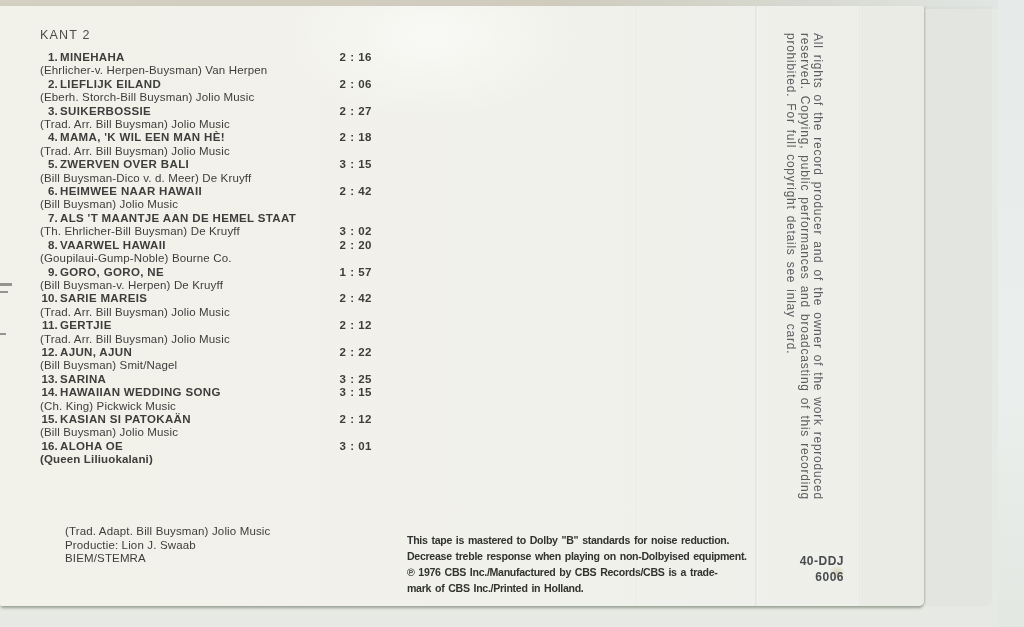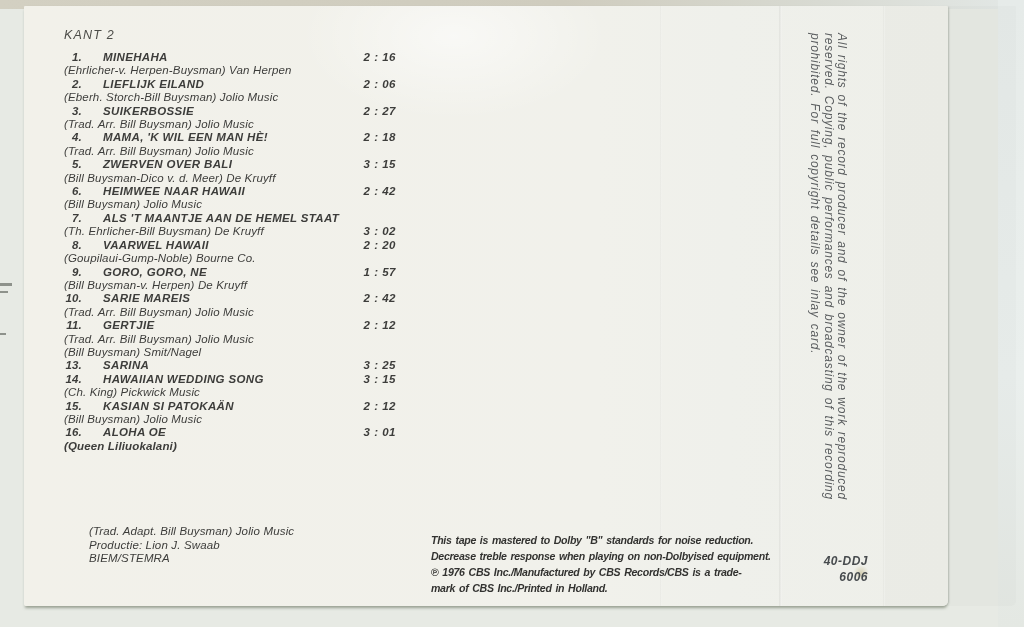--- a/index.html
+++ b/index.html
@@ -10,47 +10,46 @@
     position:relative;
   }
   .stage{position:absolute;inset:0;}
   
   .bg-top{position:absolute;left:0;top:0;width:1024px;height:9px;
     background:linear-gradient(90deg,#d3d0c2 0%,#cfccbe 55%,#d8dad2 80%,#e3e8e6 100%);}
   .bg-right{position:absolute;right:0;top:0;width:26px;height:627px;
     background:linear-gradient(180deg,#e6ebe9 0%,#eaefed 60%,#e4e8e3 100%);}
   
   .card{
-    position:absolute;left:24px;top:6px;width:924px;height:600px;
+    position:absolute;left:0;top:6px;width:924px;height:600px;
     background:
       radial-gradient(ellipse 220px 120px at 430px 30px, rgba(255,255,255,.55), rgba(255,255,255,0) 70%),
       linear-gradient(90deg,#f2f1ea 0%,#f1f1eb 62%,#eff0eb 76%,#eeefe9 100%);
     box-shadow:0 3px 3px -1px rgba(90,100,80,.55), 2px 0 2px -1px rgba(120,130,115,.35);
     border-radius:1px 1px 5px 2px;
-    font-style:italic;
   }
   .crease{position:absolute;top:0;height:100%;}
   .crease.c1{left:636px;width:2px;background:linear-gradient(90deg,rgba(0,0,0,.035),rgba(255,255,255,.25));}
   .crease.c2{left:755px;width:3px;background:linear-gradient(90deg,rgba(0,0,0,.06),rgba(255,255,255,.3));}
   .crease.c3{left:859px;width:2px;background:linear-gradient(90deg,rgba(0,0,0,.04),rgba(255,255,255,.2));}
   .flap{position:absolute;left:861px;top:0;width:131px;height:100%;background:rgba(70,80,70,.022);border-radius:0 1px 5px 0;}
   .stain{position:absolute;left:828px;top:560px;width:18px;height:14px;border-radius:50%;
     background:radial-gradient(circle,rgba(168,150,80,.35),rgba(168,150,80,0) 70%);}
   .edge-mark{position:absolute;background:rgba(70,72,66,.55);}
   .em1{left:0;top:283px;width:12px;height:3px;}
   .em2{left:0;top:291px;width:8px;height:2px;}
   .em3{left:0;top:333px;width:6px;height:2px;}
 
   
   .side-label{position:absolute;left:40px;top:22px;font-size:12.5px;letter-spacing:1.2px;color:#4c4c48;}
   .tracks{position:absolute;left:40px;top:45px;width:332px;color:#3d3d3b;}
   .track{position:relative;line-height:13.4px;font-size:11.5px;}
   .trow{display:flex;}
   .num{width:18px;text-align:right;font-weight:700;flex:none;letter-spacing:.2px;}
-  .title{font-weight:700;margin-left:21px;letter-spacing:.35px;white-space:nowrap;}
+  .title{font-weight:700;margin-left:2px;letter-spacing:.35px;white-space:nowrap;}
   .time{position:absolute;right:0;top:0;font-weight:700;letter-spacing:.5px;margin-left:28px;}
   .time.on-credit{top:13.4px;}
   .credit{display:block;letter-spacing:.15px;white-space:nowrap;}
   .credit.bold{font-weight:700;}
   .list-footer{position:absolute;left:65px;top:519px;font-size:11.5px;line-height:13.6px;color:#3d3d3b;letter-spacing:.15px;}
 
   
   .dolby{position:absolute;left:407px;top:527px;width:340px;
     font-size:10.6px;font-weight:700;line-height:15.9px;
     letter-spacing:-.3px;word-spacing:1.2px;color:#323230;}
@@ -164,20 +163,25 @@
   </div>
         <div class="track">
     <div class="trow">
       <span class="num">11.</span>
       <span class="title">GERTJIE</span>
       <span class="time">2 : 12</span>
     </div>
     <span class="credit">(Trad. Arr. Bill Buysman) Jolio Music</span>
   </div>
         <div class="track">
+    <div class="trow">
+      <span class="num">12.</span>
+      <span class="title">AJUN, AJUN</span>
+      <span class="time">2 : 22</span>
+    </div>
     <span class="credit">(Bill Buysman) Smit/Nagel</span>
   </div>
         <div class="track">
     <div class="trow">
       <span class="num">13.</span>
       <span class="title">SARINA</span>
       <span class="time">3 : 25</span>
     </div>
   </div>
         <div class="track">

